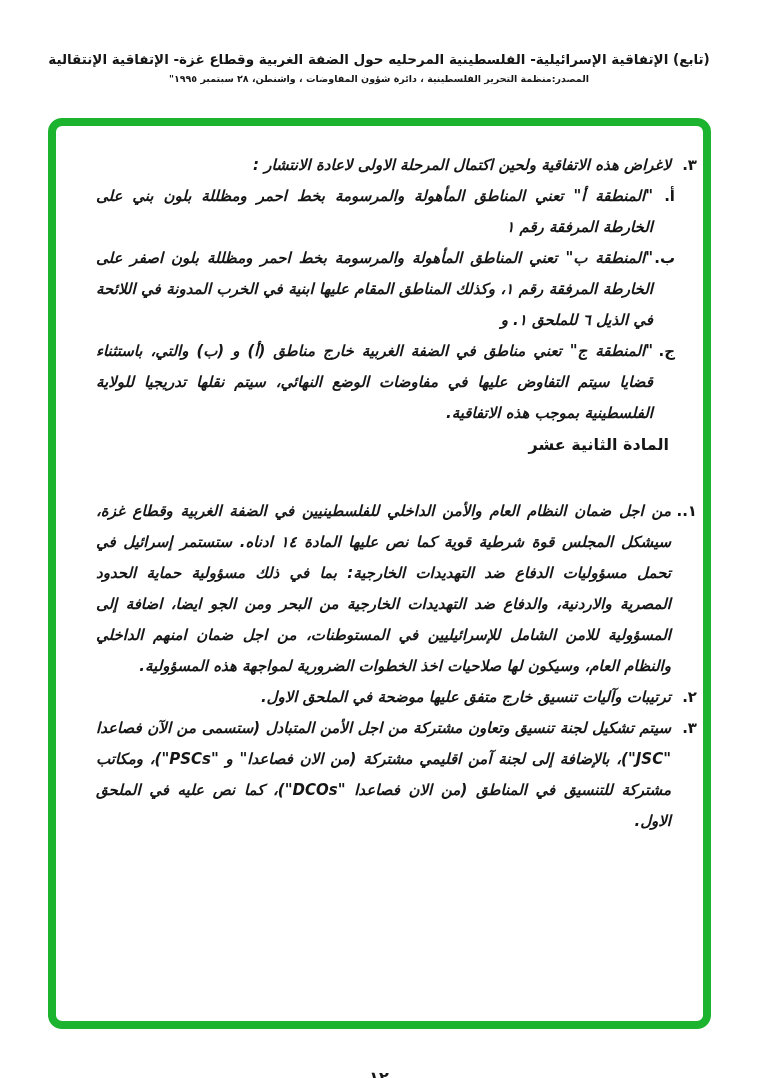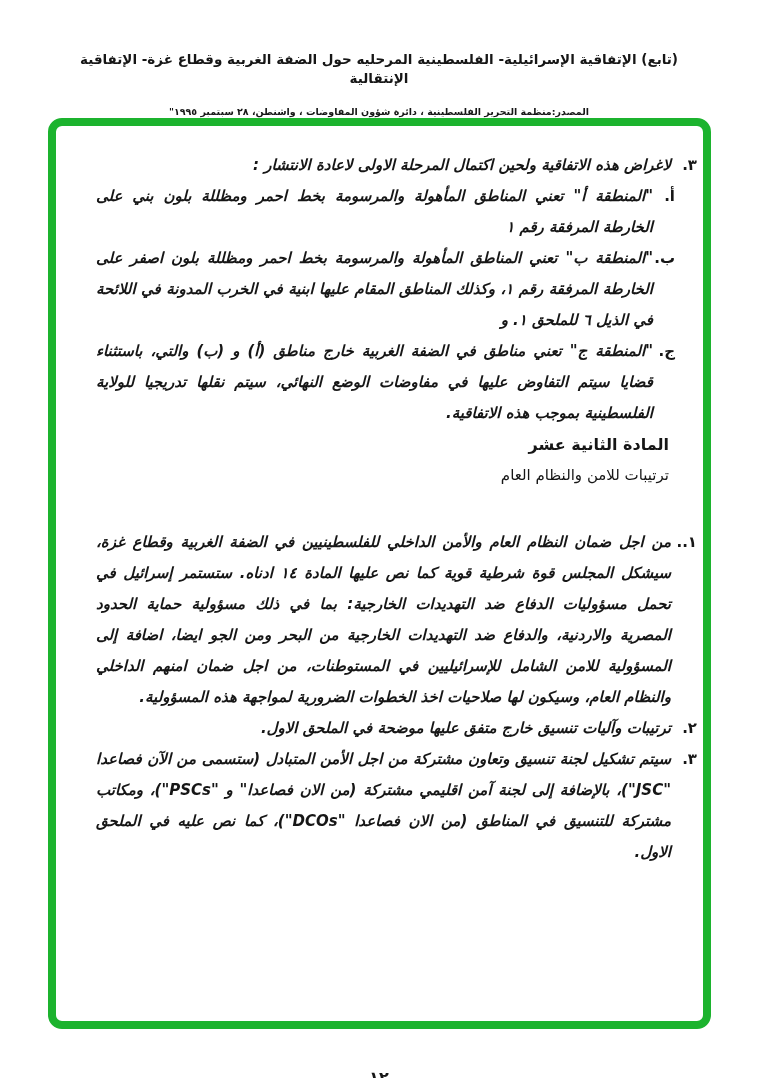--- a/index.html
+++ b/index.html
@@ -16,24 +16,24 @@
   .doc-header {
     position: absolute;
     top: 50px; left: 0; right: 0;
     text-align: center;
     direction: rtl;
   }
   .doc-title {
     font-size: 13.5px;
     font-weight: bold;
     line-height: 1.4;
-    padding: 0 70px;
+    padding: 0 38px;
   }
   .doc-source {
-    margin-top: 18px;
+    margin-top: 4px;
     font-size: 9.5px;
     font-weight: bold;
     letter-spacing: 0.2px;
   }
 
   
   .green-frame {
     position: absolute;
     left: 48px; top: 118px;
     width: 663px; height: 911px;
@@ -113,21 +113,20 @@
         <div class="itext">"المنطقة ب" تعني المناطق المأهولة والمرسومة بخط احمر ومظللة بلون اصفر على الخارطة المرفقة رقم ١، وكذلك المناطق المقام عليها ابنية في الخرب المدونة في اللائحة في الذيل ٦ للملحق ١. و</div>
       </div>
       <div class="item">
         <span class="marker">ج.</span>
         <div class="itext">"المنطقة ج" تعني مناطق في الضفة الغربية خارج مناطق (أ) و (ب) والتي، باستثناء قضايا سيتم التفاوض عليها في مفاوضات الوضع النهائي، سيتم نقلها تدريجيا للولاية الفلسطينية بموجب هذه الاتفاقية.</div>
       </div>
     </div>
 
     <div class="article-head">
       <div class="article-title">المادة الثانية عشر</div>
-      <div class="article-subtitle">ترتيبات للامن والنظام العام</div>
     </div>
 
     <div class="second-list">
       <div class="item">
         <span class="marker">١..</span>
         <div class="itext">من اجل ضمان النظام العام والأمن الداخلي للفلسطينيين في الضفة الغربية وقطاع غزة، سيشكل المجلس قوة شرطية قوية كما نص عليها المادة ١٤ ادناه. ستستمر إسرائيل في تحمل مسؤوليات الدفاع ضد التهديدات الخارجية: بما في ذلك مسؤولية حماية الحدود المصرية والاردنية، والدفاع ضد التهديدات الخارجية من البحر ومن الجو ايضا، اضافة إلى المسؤولية للامن الشامل للإسرائيليين في المستوطنات، من اجل ضمان امنهم الداخلي والنظام العام، وسيكون لها صلاحيات اخذ الخطوات الضرورية لمواجهة هذه المسؤولية.</div>
       </div>
       <div class="item">
         <span class="marker">٢.</span>
         <div class="itext">ترتيبات وآليات تنسيق خارج متفق عليها موضحة في الملحق الاول.</div>

